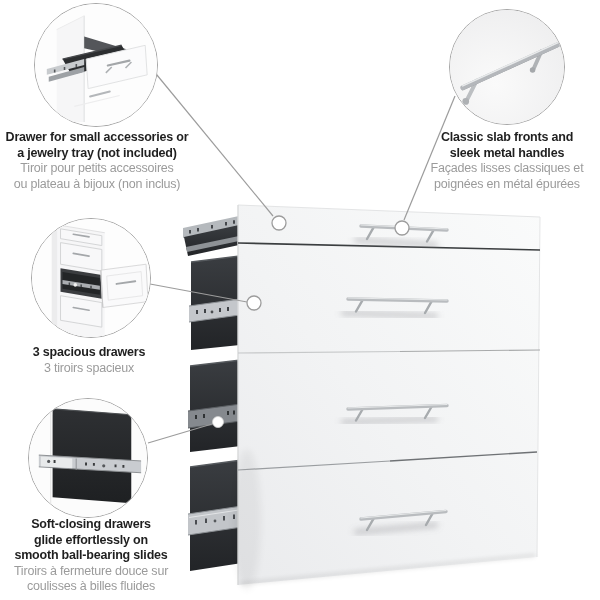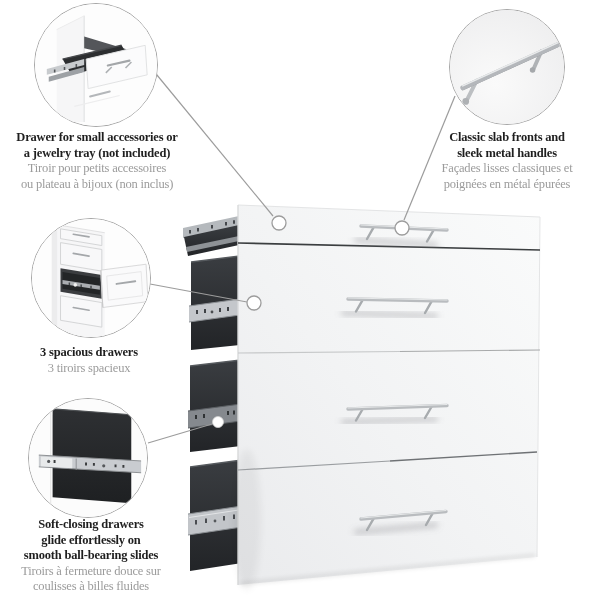--- a/index.html
+++ b/index.html
@@ -1,18 +1,18 @@
 <!DOCTYPE html>
 <html><head>
 <meta charset="utf-8">
 <style>
   html,body{margin:0;padding:0;}
   body{width:600px;height:600px;background:#ffffff;position:relative;overflow:hidden;
        font-family:"Liberation Sans", sans-serif;}
-  .canvas{position:absolute;inset:0;font-family:Liberation Serif, serif;}
+  .canvas{position:absolute;inset:0;}
   svg{display:block;}
   .main-art{position:absolute;left:0;top:0;}
   .bubble{position:absolute;border:1.2px solid #a5a5a5;border-radius:50%;overflow:hidden;
           background:#ffffff;box-sizing:border-box;}
   .bubble svg{width:100%;height:100%;}
   .caption{position:absolute;text-align:center;width:220px;}
   .caption div{white-space:nowrap;line-height:15.6px;font-size:12.5px;letter-spacing:-0.2px;}
   .cap-en{color:#1f1f1f;font-weight:700;}
   .cap-fr{color:#9b9b9b;font-weight:400;}
 </style>

